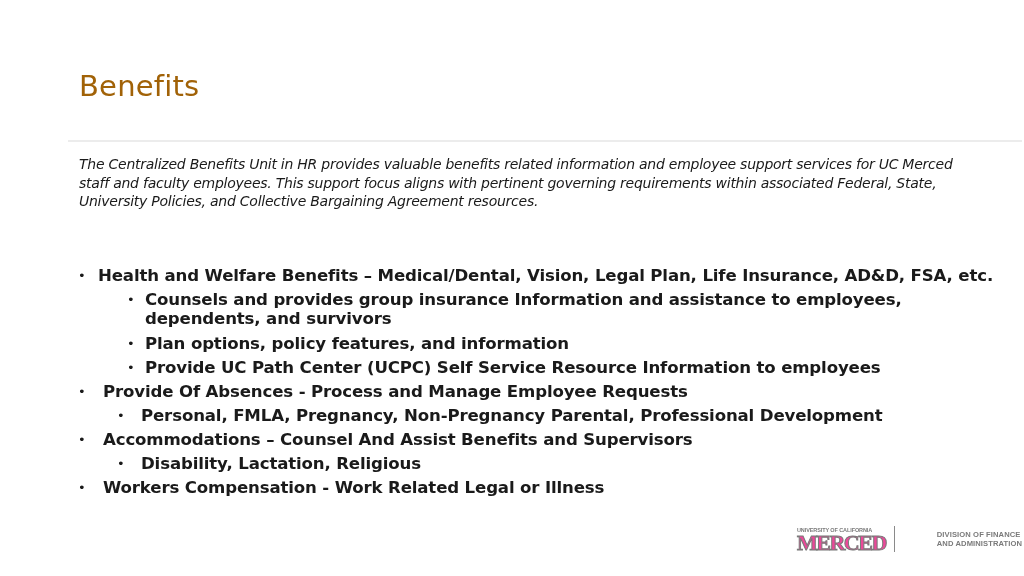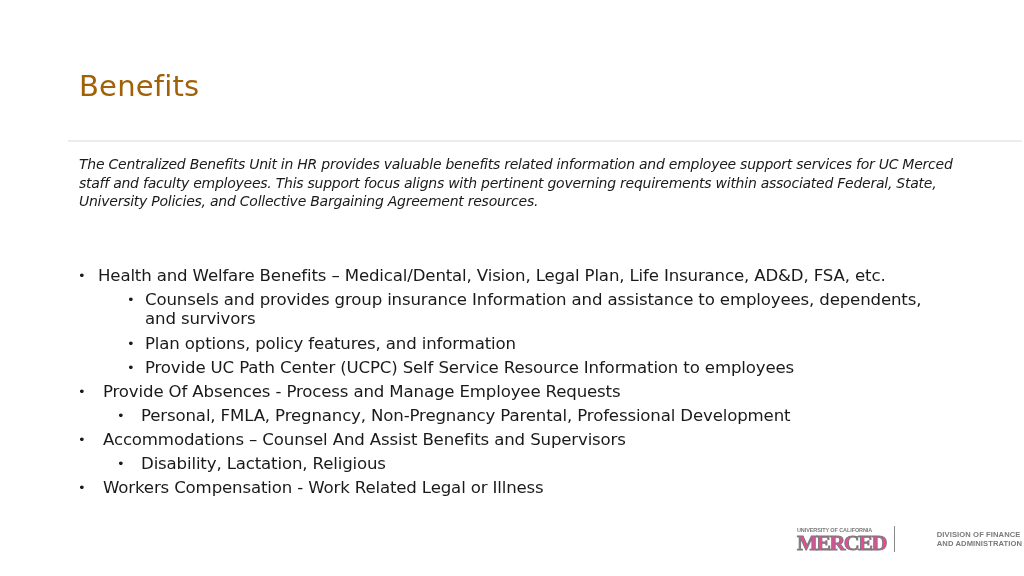--- a/index.html
+++ b/index.html
@@ -63,21 +63,21 @@
       position: absolute;
       display: flex;
       white-space: nowrap;
     }
     .bullet {
       display: inline-block;
       width: 18px;
       font-size: 13px;
       line-height: 19px;
     }
-    .item .text { white-space: normal; }
+    .item .text { white-space: normal; font-weight: bold; }
     .lvl1 .bullet { width: 20px; }
     .logo {
       position: absolute;
       left: 797px;
       top: 526px;
       height: 26px;
       display: flex;
       align-items: center;
       color: #7a7a7a;
     }

